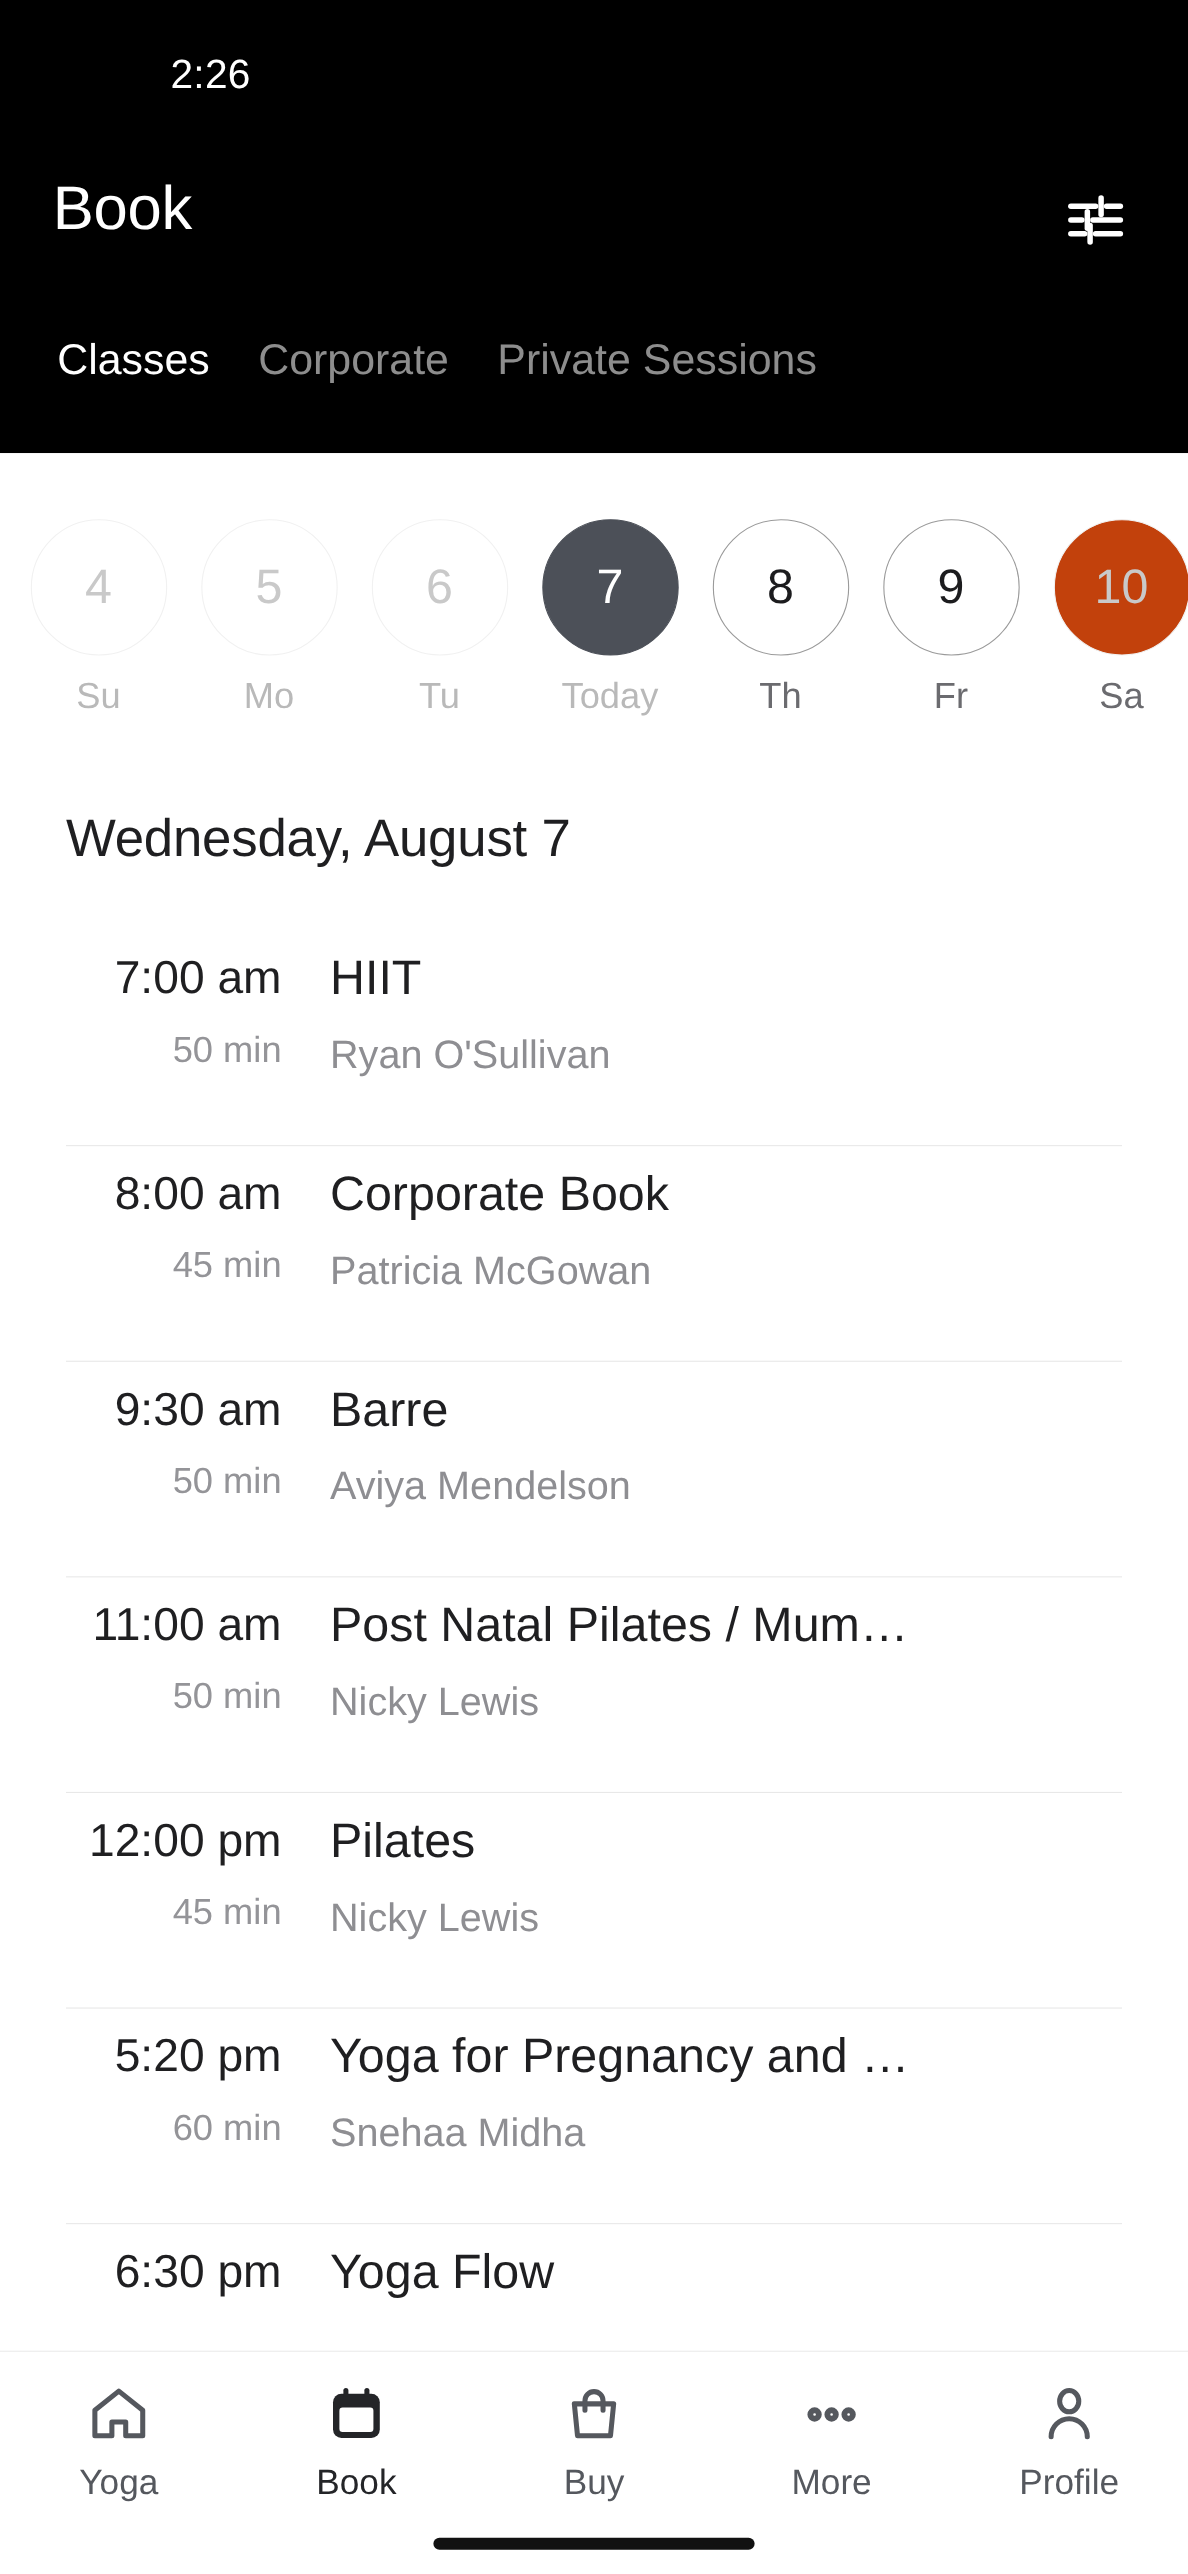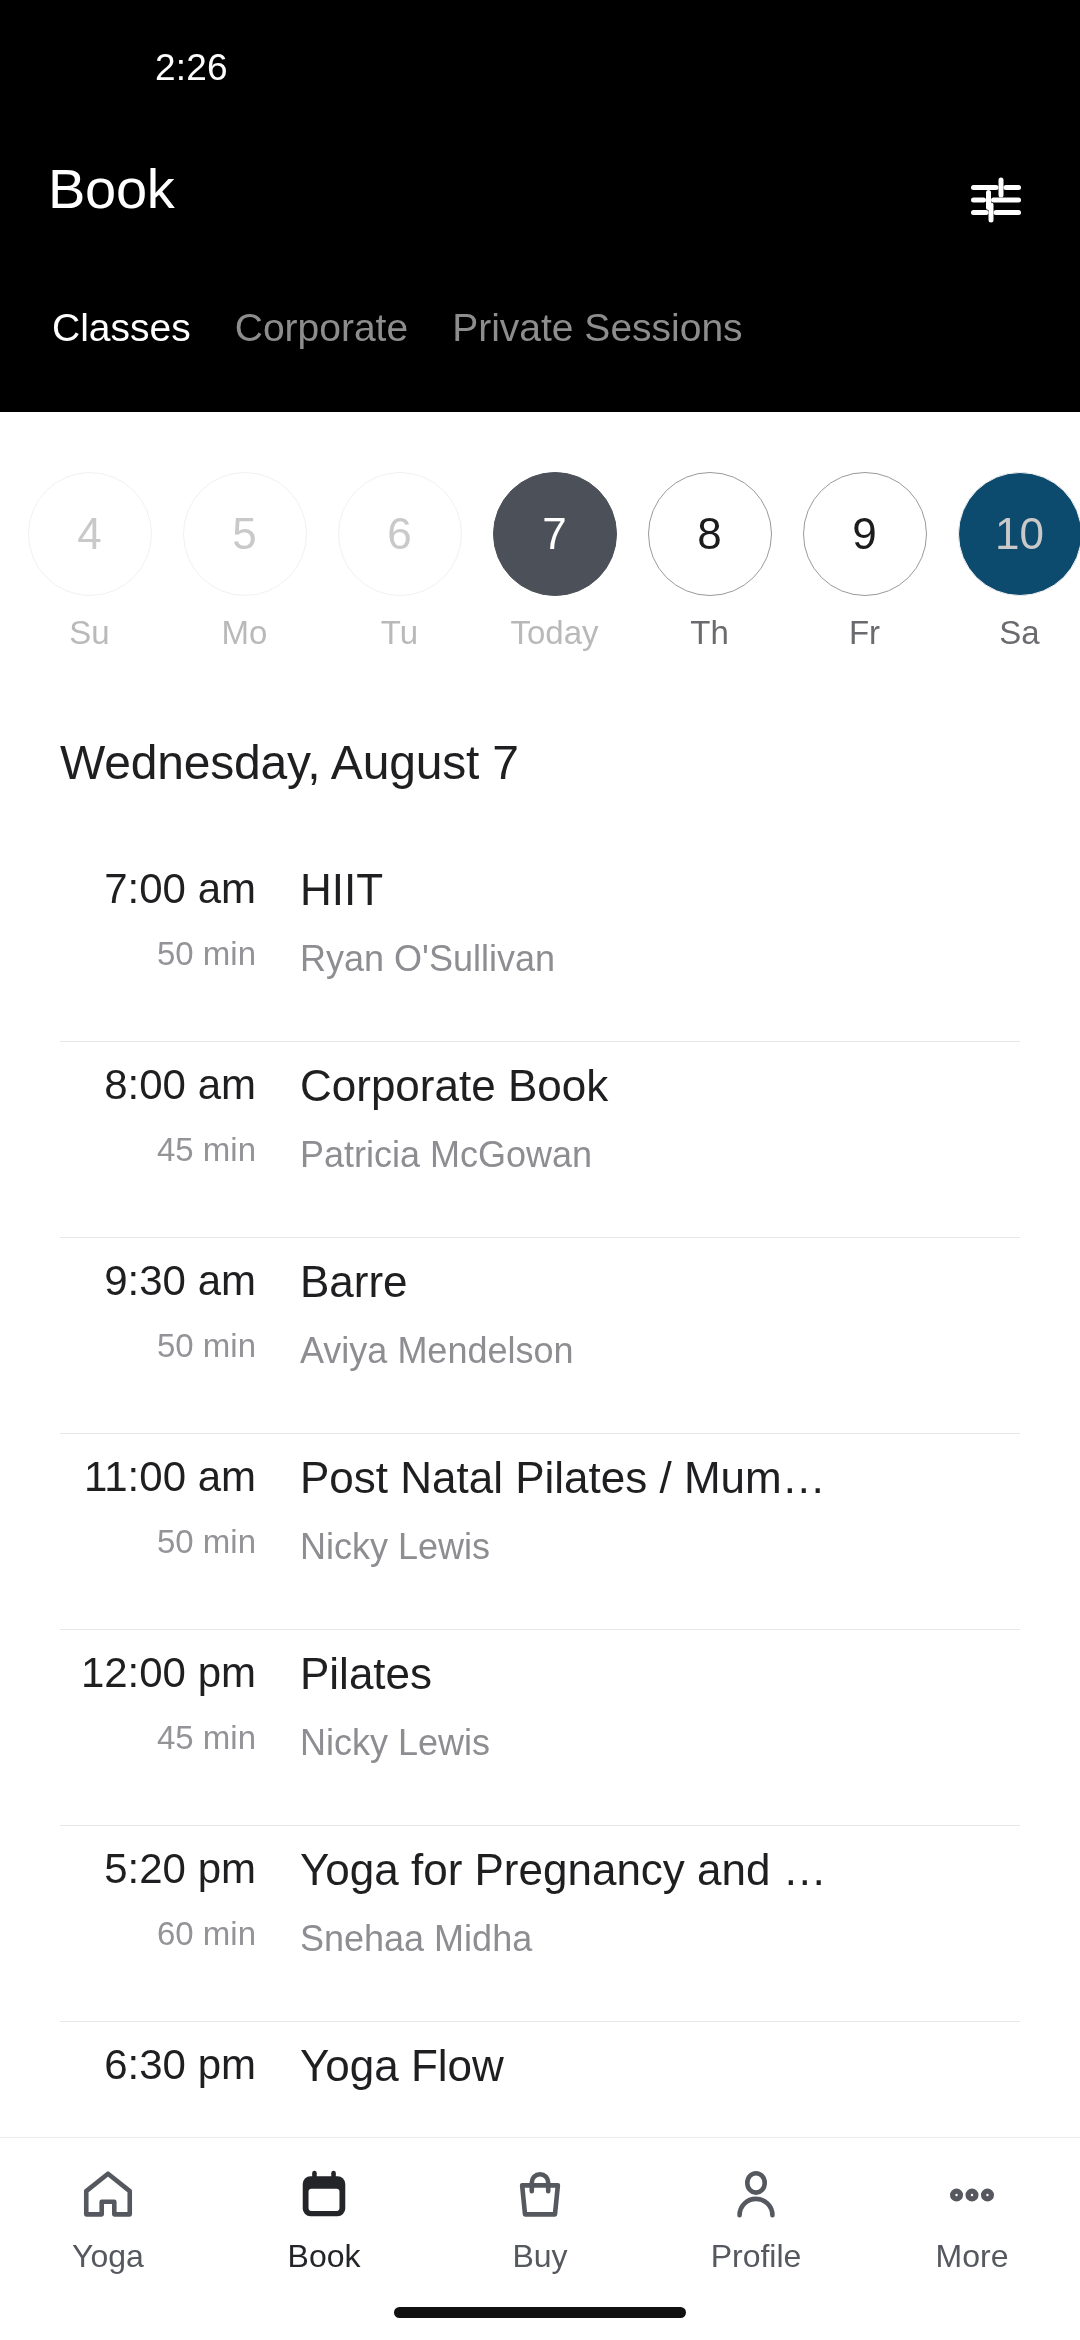--- a/index.html
+++ b/index.html
@@ -124,21 +124,21 @@
     border-color: #9a9a9a;
     color: #1c1c1e;
     background: #ffffff;
   }
   .date-circle.selected {
     background: #4c5058;
     color: #ffffff;
     border-color: #4c5058;
   }
   .date-circle.muted-fill {
-    background: #0c4a6e;
+    background: #c2410c;
     color: #c9c9c9;
     border-color: #f1f1f1;
   }
   .date-label {
     margin-top: 18px;
     font-size: 33px;
     color: #b9b9b9;
   }
   .date-label.dark { color: #6b6b6f; }
 
@@ -445,34 +445,34 @@
         <svg width="58" height="58" viewBox="0 0 24 24" fill="none" stroke="#55585e" stroke-width="1.9" stroke-linejoin="round" stroke-linecap="round">
           <path d="M4.6 8h14.8l-1.2 12H5.8z"></path>
           <path d="M8.6 10.4V6.8a3.4 3.4 0 0 1 6.8 0v3.6"></path>
         </svg>
       </div>
       <div class="nav-label">Buy</div>
     </div>
 
     <div class="nav-item">
       <div class="nav-icon">
-        <svg width="58" height="58" viewBox="0 0 24 24" fill="none" stroke="#55585e" stroke-width="1.9" stroke-linecap="round">
-          <ellipse cx="12" cy="7" rx="3.6" ry="4"></ellipse>
-          <path d="M5.2 20.4a6.8 6.8 0 0 1 13.6 0"></path>
-        </svg>
-      </div>
-      <div class="nav-label">Profile</div>
-    </div>
-
-    <div class="nav-item">
-      <div class="nav-icon">
         <svg width="58" height="58" viewBox="0 0 24 24" fill="none" stroke="#55585e" stroke-width="2.2">
           <circle cx="5.6" cy="12" r="1.6"></circle>
           <circle cx="12" cy="12" r="1.6"></circle>
           <circle cx="18.4" cy="12" r="1.6"></circle>
         </svg>
       </div>
       <div class="nav-label">More</div>
     </div>
+
+    <div class="nav-item">
+      <div class="nav-icon">
+        <svg width="58" height="58" viewBox="0 0 24 24" fill="none" stroke="#55585e" stroke-width="1.9" stroke-linecap="round">
+          <ellipse cx="12" cy="7" rx="3.6" ry="4"></ellipse>
+          <path d="M5.2 20.4a6.8 6.8 0 0 1 13.6 0"></path>
+        </svg>
+      </div>
+      <div class="nav-label">Profile</div>
+    </div>
   </div>
 
   <div class="home-indicator"></div>
 </div>
 
 </body></html>

